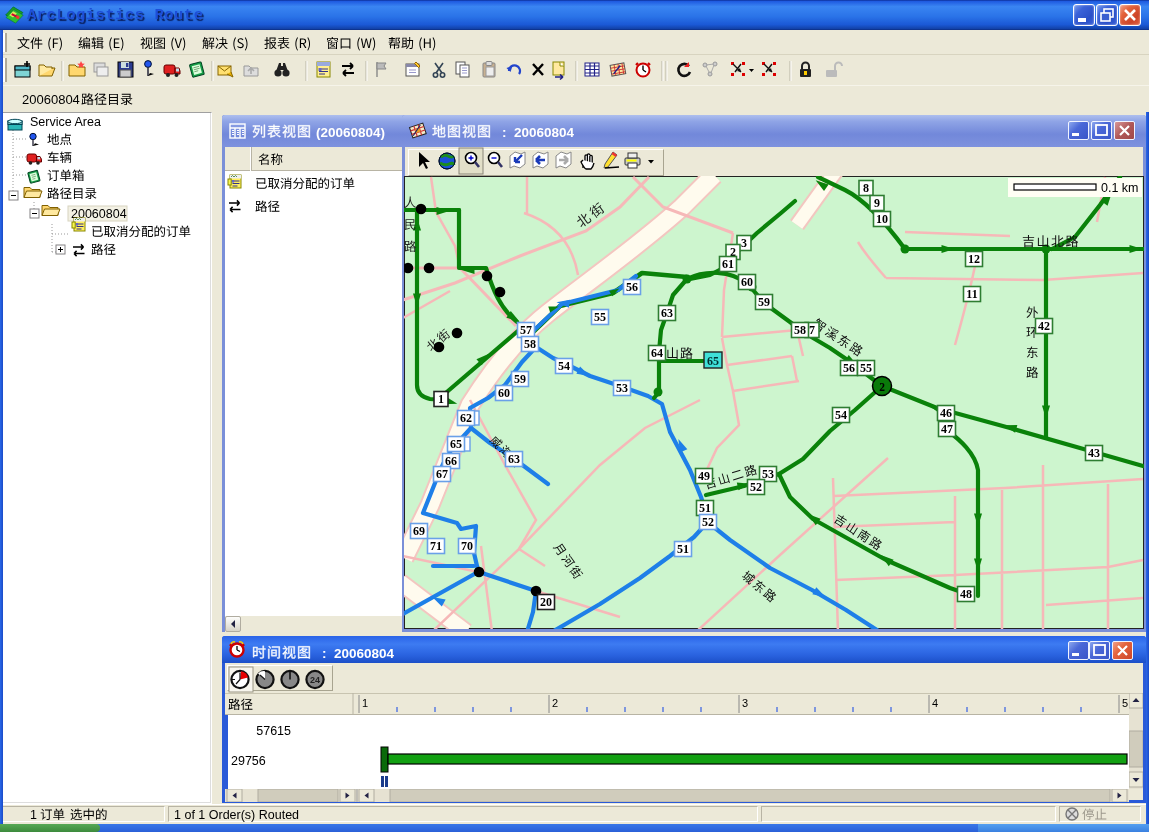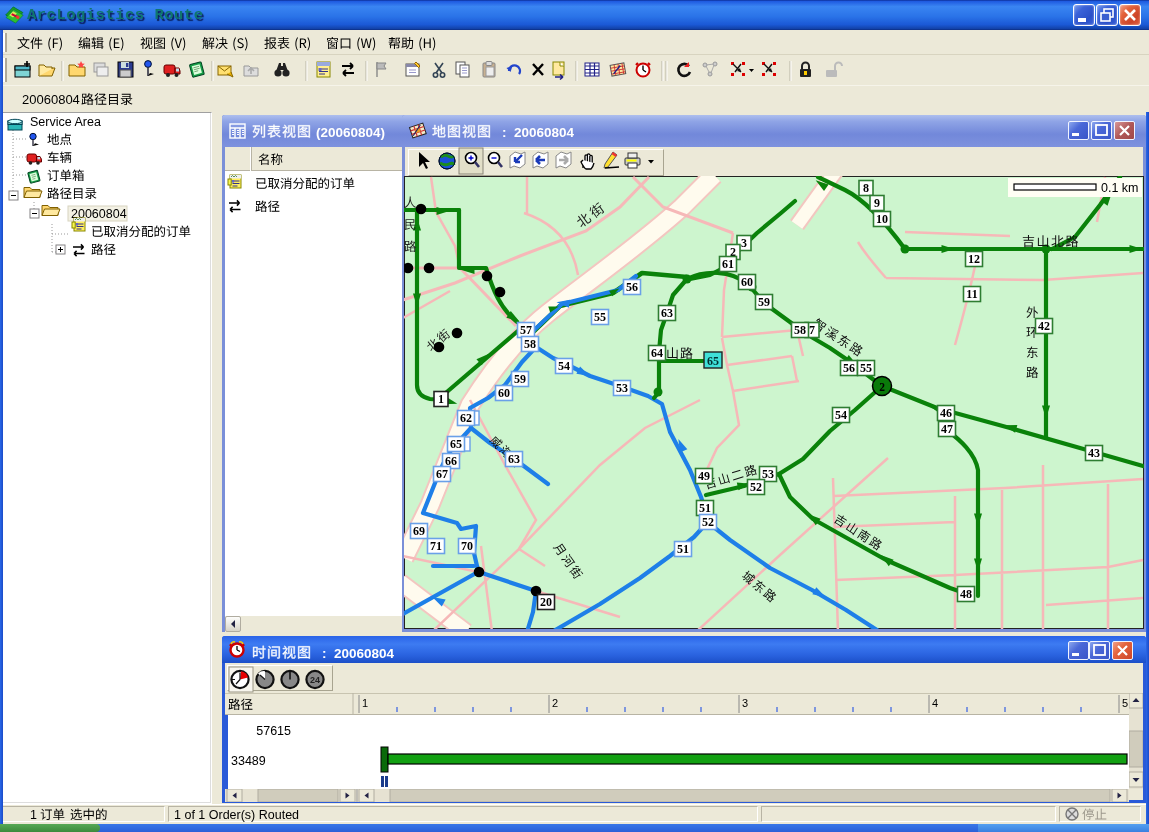--- a/index.html
+++ b/index.html
@@ -80,21 +80,21 @@
 <div class="abs" style="left:0px;top:0px;width:1149px;height:30px;background:linear-gradient(180deg,#0b2a8e 0,#1e5ae0 4%,#3a85f2 22%,#2a73e8 55%,#1b59d6 82%,#1242a8 96%,#0b2a7e 100%);"></div>
 <svg class="abs" style="left:5px;top:6px" width="19" height="19" viewBox="0 0 22 22">
     <g transform="rotate(-8 11 11)">
       <polygon points="11,1 21,9 11,17 1,9" fill="#1fa01f" stroke="#073"></polygon>
       <polygon points="11,4 21,12 11,20 1,12" fill="#2fc02f" stroke="#064" stroke-width="0.6"></polygon>
       <path d="M5,10 l5,-4 4,3 -5,4z" fill="#d8e858"></path>
       <path d="M8,9 l6,4" stroke="#c03" stroke-width="2.4"></path>
       <circle cx="14.5" cy="13.5" r="2" fill="#e33"></circle>
     </g>
   </svg>
-<div class="abs" style="left:27px;top:6px;width:400px;height:22px;font-family:'Liberation Mono',monospace;font-weight:bold;font-size:15.5px;color:#0f766e;text-shadow:1.5px 1.5px 1px #0a2060;letter-spacing:0.5px;">ArcLogistics Route</div>
+<div class="abs" style="left:27px;top:6px;width:400px;height:22px;font-family:'Liberation Mono',monospace;font-weight:bold;font-size:15.5px;color:#1d4ed8;text-shadow:1.5px 1.5px 1px #0a2060;letter-spacing:0.5px;">ArcLogistics Route</div>
 <div class="abs" style="left:1073px;top:4px;width:22px;height:22px;border-radius:3px;border:1px solid #fff;background:linear-gradient(135deg,#7a9dec 0%,#3a62d8 30%,#2a50c8 70%,#3a62d8 100%);box-shadow:inset 0 0 2px rgba(255,255,255,.7)">
     <svg width="20" height="20">
       <rect x="4" y="13" width="8" height="4" fill="#fff"></rect>
     </svg>
   </div>
 <div class="abs" style="left:1096px;top:4px;width:22px;height:22px;border-radius:3px;border:1px solid #fff;background:linear-gradient(135deg,#7a9dec 0%,#3a62d8 30%,#2a50c8 70%,#3a62d8 100%);box-shadow:inset 0 0 2px rgba(255,255,255,.7)">
     <svg width="20" height="20">
       <rect x="7" y="4" width="9" height="8" fill="none" stroke="#fff" stroke-width="1.6"></rect>
       <rect x="4" y="8" width="9" height="8" fill="#3a5fd0" stroke="#fff" stroke-width="1.6"></rect>
     </svg>
@@ -1073,21 +1073,21 @@
     <line x1="742" y1="14" x2="742" y2="19" stroke="#5a7ae0" stroke-width="1.5"></line>
     <line x1="780" y1="14" x2="780" y2="19" stroke="#5a7ae0" stroke-width="1.5"></line>
     <line x1="818" y1="14" x2="818" y2="19" stroke="#5a7ae0" stroke-width="1.5"></line>
     <line x1="856" y1="14" x2="856" y2="19" stroke="#5a7ae0" stroke-width="1.5"></line>
     <line x1="894" y1="2" x2="894" y2="20" stroke="#888"></line>
     <text x="897" y="14" font-size="11" font-family="Liberation Sans" fill="#000">5</text>
   </svg>
 <div class="abs" style="left:225px;top:715px;width:904px;height:74px;background:#fff;"></div>
 <div class="abs" style="left:225px;top:715px;width:3px;height:74px;background:#2a5ad8;"></div>
 <div class="abs" style="left:231px;top:724px;width:60px;height:14px;font-size:12.5px;text-align:right;">57615</div>
-<div class="abs" style="left:231px;top:754px;width:60px;height:14px;font-size:12.5px;">33489</div>
+<div class="abs" style="left:231px;top:754px;width:60px;height:14px;font-size:12.5px;">29756</div>
 <svg class="abs" style="left:225px;top:715px" width="904" height="74" viewBox="0 0 904 74">
     <rect x="156" y="32" width="7" height="25" fill="#0a6a0a" stroke="#000" stroke-width="1"></rect>
     <rect x="163" y="39" width="739" height="10" fill="#12a012" stroke="#000" stroke-width="1.2"></rect>
     <rect x="156" y="61" width="3" height="11" fill="#1b3c8c"></rect>
     <rect x="160" y="61" width="3" height="11" fill="#1b3c8c"></rect>
   </svg>
 <div class="abs" style="left:225px;top:789px;width:904px;height:13px;background:#ece9d8;"></div>
 <svg class="abs" style="left:225px;top:789px" width="904" height="13" viewBox="0 0 904 13">
     <rect x="0" y="0" width="904" height="13" fill="#e6e2d2"></rect>
     <rect x="2" y="0" width="15" height="13" fill="#ece9d8" stroke="#b0aca0"></rect>

